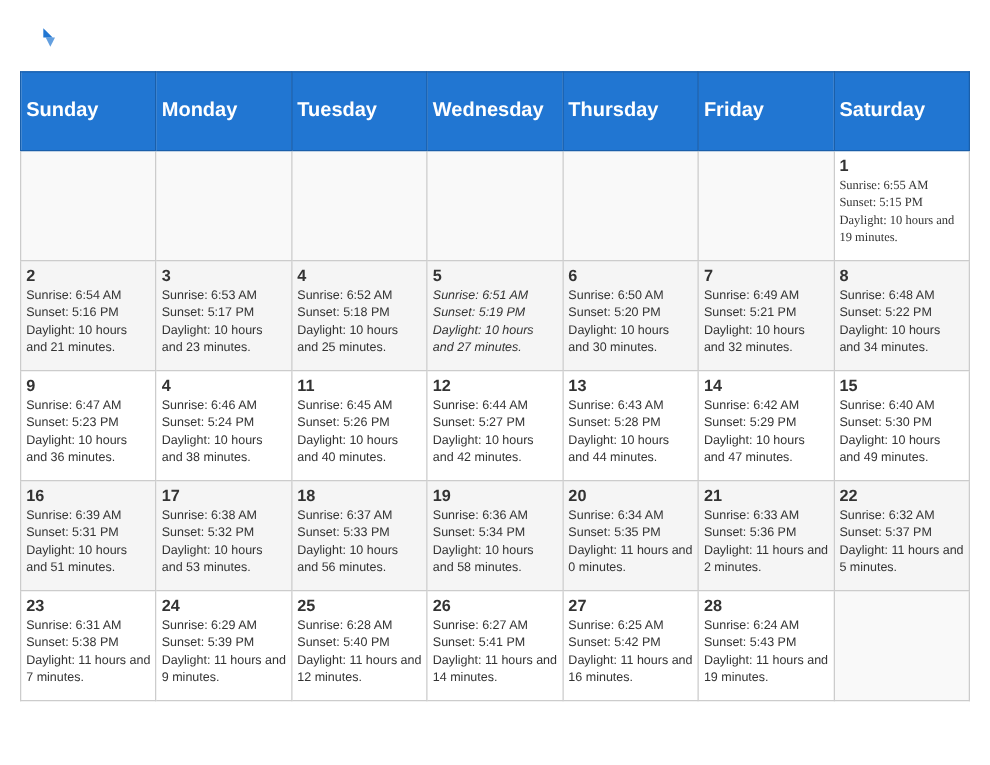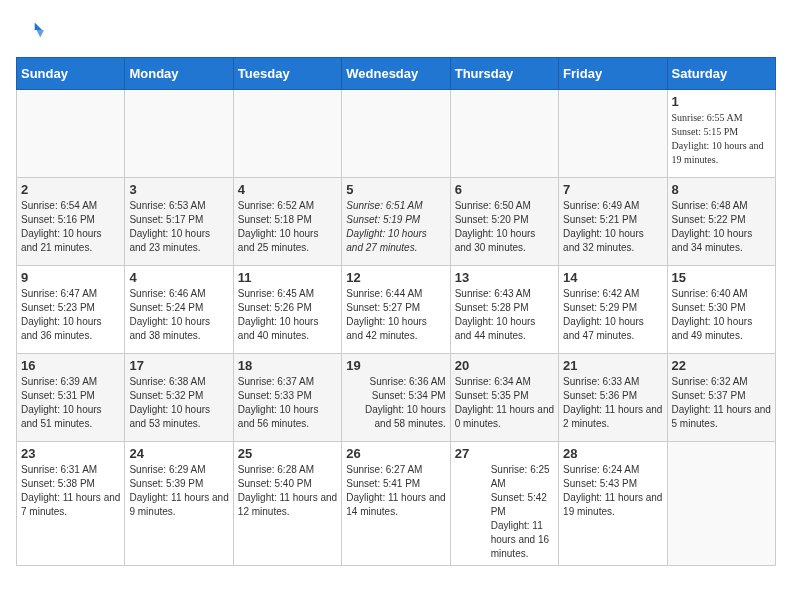--- a/index.html
+++ b/index.html
@@ -45,23 +45,23 @@
       color: #555;
     }
     table {
       width: 100%;
       border-collapse: collapse;
       border: 1px solid #ccc;
     }
     thead th {
       background-color: #2176d2;
       color: #fff;
-      font-size: 13px;
+      font-size: 16px;
       font-weight: bold;
-      padding: 8px 4px;
+      padding: 22px 4px;
       border: 1px solid #1a5faa;
       text-align: left;
     }
     tbody td {
       width: 14.28%;
       height: 88px;
       vertical-align: top;
       border: 1px solid #ccc;
       padding: 4px;
       font-size: 10.5px;
@@ -238,21 +238,21 @@
 Daylight: 10 hours and 53 minutes.</div>
         </td>
         <td>
           <span class="day-num">18</span>
           <div class="day-info" style="white-space: pre-line;">Sunrise: 6:37 AM
 Sunset: 5:33 PM
 Daylight: 10 hours and 56 minutes.</div>
         </td>
         <td>
           <span class="day-num">19</span>
-          <div class="day-info" style="white-space: pre-line; text-align: right;">Sunrise: 6:36 AM
+          <div class="day-info" style="white-space: pre-line;">Sunrise: 6:36 AM
 Sunset: 5:34 PM
 Daylight: 10 hours and 58 minutes.</div>
         </td>
         <td>
           <span class="day-num">20</span>
           <div class="day-info" style="white-space: pre-line;">Sunrise: 6:34 AM
 Sunset: 5:35 PM
 Daylight: 11 hours and 0 minutes.</div>
         </td>
         <td>
@@ -288,21 +288,21 @@
 Daylight: 11 hours and 12 minutes.</div>
         </td>
         <td>
           <span class="day-num">26</span>
           <div class="day-info" style="white-space: pre-line;">Sunrise: 6:27 AM
 Sunset: 5:41 PM
 Daylight: 11 hours and 14 minutes.</div>
         </td>
         <td>
           <span class="day-num">27</span>
-          <div class="day-info" style="white-space: pre-line; margin-left: 36px;">Sunrise: 6:25 AM
+          <div class="day-info" style="white-space: pre-line;">Sunrise: 6:25 AM
 Sunset: 5:42 PM
 Daylight: 11 hours and 16 minutes.</div>
         </td>
         <td>
           <span class="day-num">28</span>
           <div class="day-info" style="white-space: pre-line;">Sunrise: 6:24 AM
 Sunset: 5:43 PM
 Daylight: 11 hours and 19 minutes.</div>
         </td>
         <td class="empty"></td>

